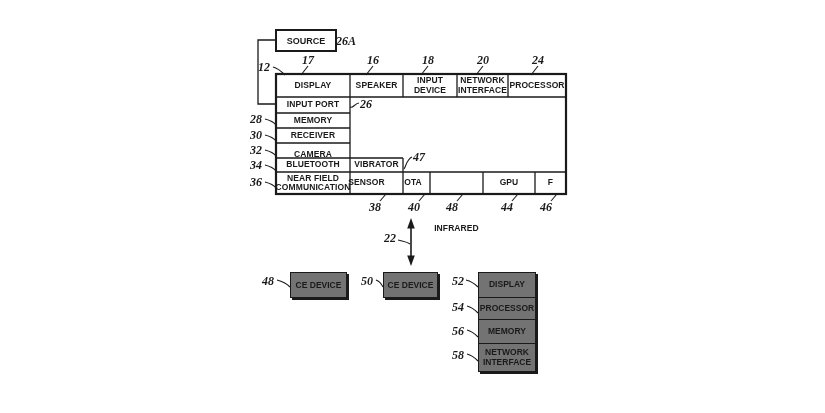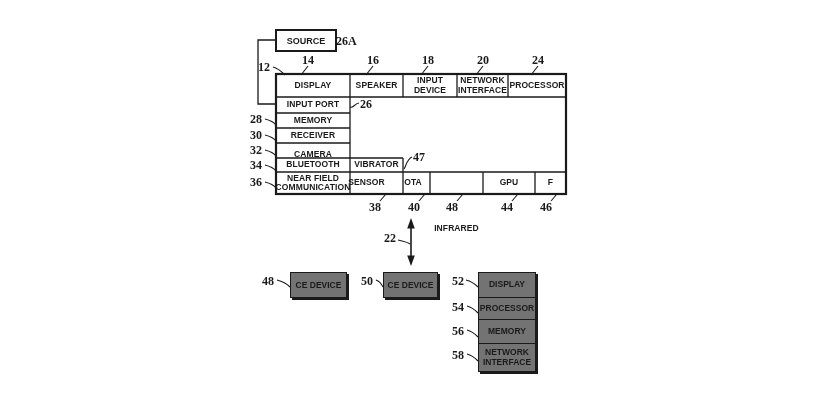--- a/index.html
+++ b/index.html
@@ -19,21 +19,21 @@
     font-size:8.5px;font-weight:bold;
     line-height:1.1;
     color:#1a1a1a;
     letter-spacing:0.1px;
     padding:0 10px;
     box-sizing:border-box;
   }
   .ref{
     position:absolute;
     font-family:"Liberation Serif", serif;
-    font-weight:bold;
+    font-style:italic;font-weight:bold;
     font-size:12px;color:#1a1a1a;
     white-space:nowrap;
   }
   .plainbox{
     position:absolute;
     border:2px solid #1a1a1a;
     background:#ffffff;
     display:flex;align-items:center;justify-content:center;
     font-size:9px;font-weight:bold;
     box-sizing:border-box;
@@ -199,21 +199,21 @@
     <div class="stackrow" style="height:24px;">
         <span>MEMORY</span>
       </div>
     <div class="stackrow" style="flex:1;">
         <span>NETWORK INTERFACE</span>
       </div>
   </div>
 
   <span class="ref" style="left:336px;top:34px;">26A</span>
   <span class="ref" style="left:258px;top:60px;">12</span>
-  <span class="ref" style="left:302px;top:53px;">14</span>
+  <span class="ref" style="left:302px;top:53px;">17</span>
   <span class="ref" style="left:367px;top:53px;">16</span>
   <span class="ref" style="left:422px;top:53px;">18</span>
   <span class="ref" style="left:477px;top:53px;">20</span>
   <span class="ref" style="left:532px;top:53px;">24</span>
   <span class="ref" style="left:360px;top:97px;">26</span>
   <span class="ref" style="left:250px;top:112px;">28</span>
   <span class="ref" style="left:250px;top:128px;">30</span>
   <span class="ref" style="left:250px;top:143px;">32</span>
   <span class="ref" style="left:250px;top:158px;">34</span>
   <span class="ref" style="left:250px;top:175px;">36</span>

